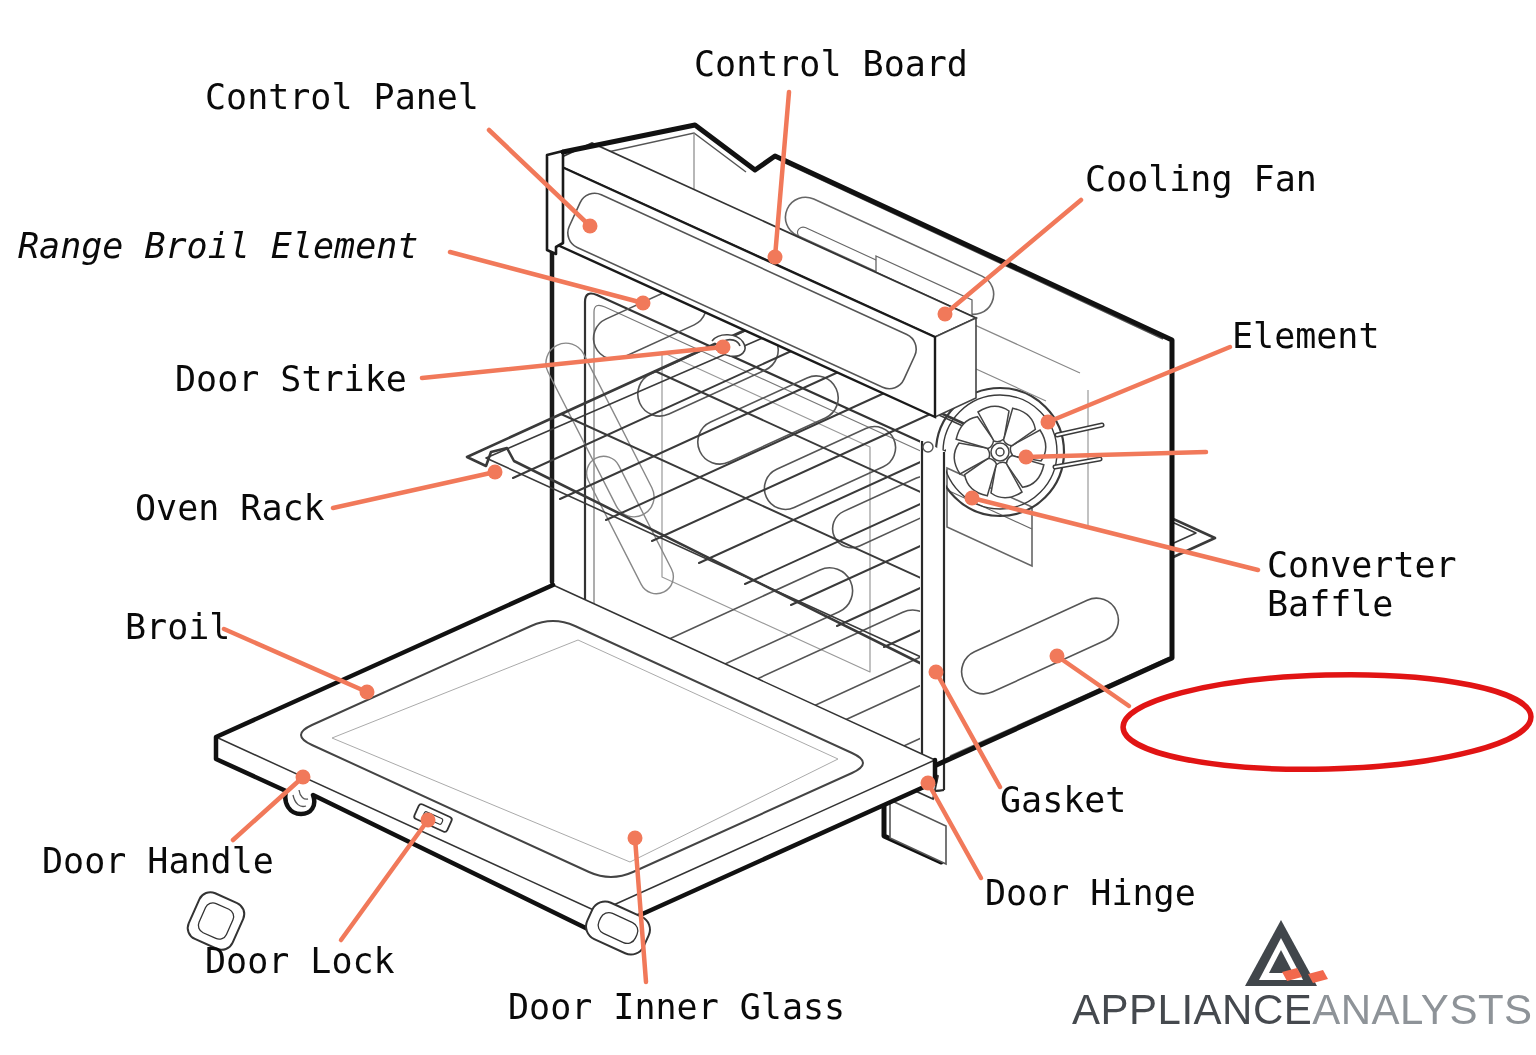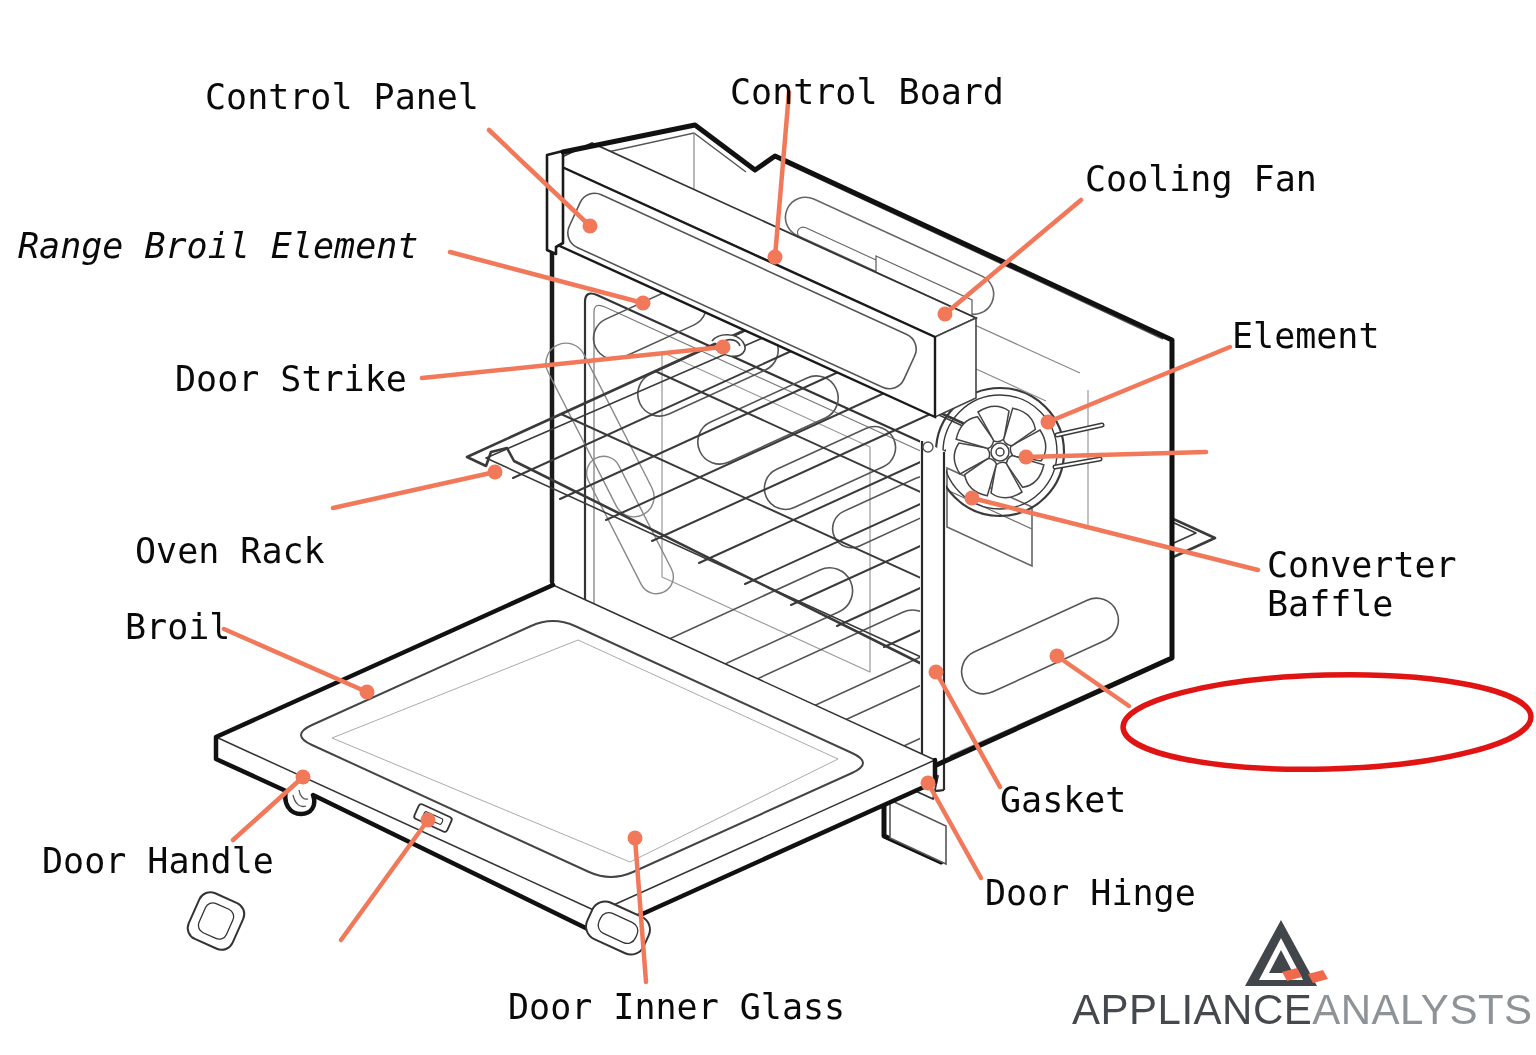--- a/index.html
+++ b/index.html
@@ -235,31 +235,32 @@
   <g>
     <path d="M 1281,920 L 1317,986 L 1245,986 Z" fill="#41464b"></path>
     <path d="M 1281,938 L 1303,980 L 1259,980 Z" fill="#ffffff"></path>
     <path d="M 1281,950 L 1293,973 L 1269,973 Z" fill="#41464b"></path>
     <path d="M 1282,972 l 15,-4 l 5,9 l -15,4 Z" fill="#f2684c"></path>
     <path d="M 1308,974 l 15,-4 l 5,9 l -15,4 Z" fill="#f2684c"></path>
   </g>
 </svg>
 
 <div class="lbl" style="left:205px;top:78px;">Control Panel</div>
-<div class="lbl" style="left:730px;top:45px;margin-top:28px;">Control Board</div>
+<div class="lbl" style="left:694px;top:45px;">Control Board</div>
 <div class="lbl" style="left:18px;top:227px;font-style:italic;">Range Broil Element</div>
 <div class="lbl" style="left:1085px;top:160px;">Cooling Fan</div>
 <div class="lbl" style="left:175px;top:360px;">Door Strike</div>
 <div class="lbl" style="left:1232px;top:317px;">Element</div>
 <div class="lbl" style="left:1267px;top:546px;">Converter
 Baffle</div>
-<div class="lbl" style="left:135px;top:489px;margin-top:43px;">Oven Rack</div>
+<div class="lbl" style="left:135px;top:489px;">Oven Rack</div>
 <div class="lbl" style="left:125px;top:608px;">Broil</div>
 <div class="lbl" style="left:1000px;top:781px;">Gasket</div>
 <div class="lbl" style="left:985px;top:874px;">Door Hinge</div>
 <div class="lbl" style="left:42px;top:842px;">Door Handle</div>
+<div class="lbl" style="left:205px;top:942px;">Door Lock</div>
 <div class="lbl" style="left:508px;top:988px;">Door Inner Glass</div>
 
 <div class="logo-text">
   <span class="logo-bold">APPLIANCE</span><span class="logo-light">ANALYSTS</span>
 </div>
 
 </div>
 
 </body></html>

